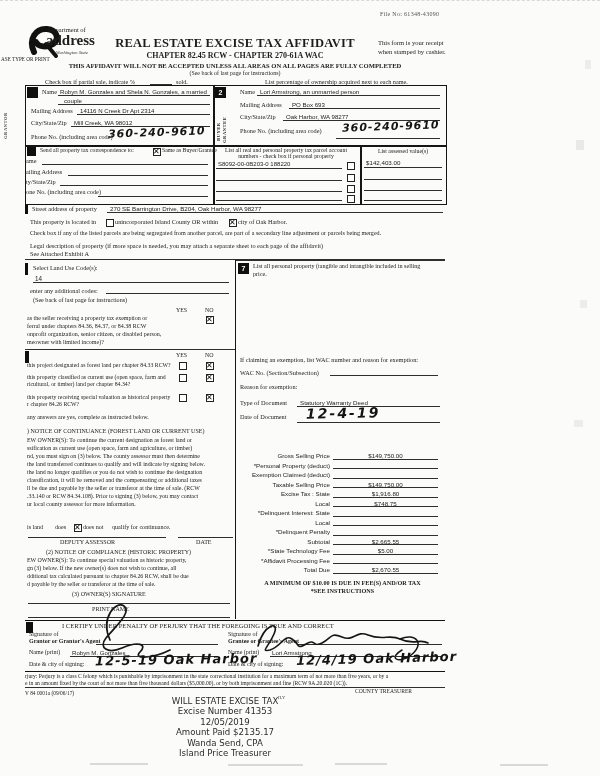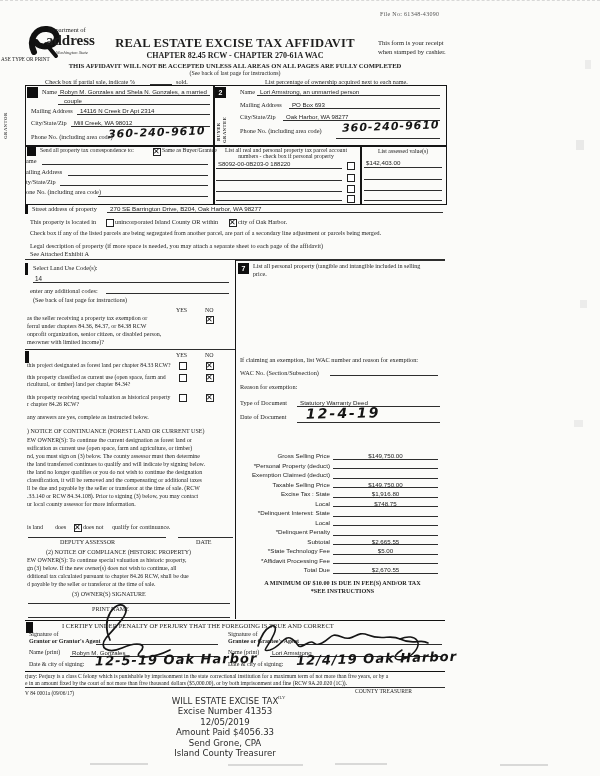--- a/index.html
+++ b/index.html
@@ -294,23 +294,23 @@
 <div class="abs ser" style="left:25px;top:680px;font-size:5.6px;">e in an amount fixed by the court of not more than five thousand dollars ($5,000.00), or by both imprisonment and fine (RCW 9A.20.020 (1C)).</div>
 <div class="line" style="left:25px;top:687px;width:420px;"></div>
 <div class="abs ser" style="left:25px;top:690px;font-size:5.4px;">V 84 0001a (09/06/17)</div>
 <div class="abs ser" style="left:355px;top:688px;font-size:5.6px;">COUNTY TREASURER</div>
 <div class="abs ser" style="left:278px;top:695px;font-size:4.6px;color:#444;">ILY</div>
 
 <div class="stamp" style="left:145px;top:696px;width:160px;">
   <div>WILL ESTATE EXCISE TAX</div>
   <div>Excise Number 41353</div>
   <div>12/05/2019</div>
-  <div>Amount Paid $4056.33</div>
-  <div>Send Grone, CPA</div>
-  <div>Island County Treasurer</div>
+  <div>Amount Paid $2135.17</div>
+  <div>Wanda Send, CPA</div>
+  <div>Island Price Treasurer</div>
 </div>
 
 <div class="speck" style="left:90px;top:763px;width:58px;height:1.5px;"></div>
 <div class="speck" style="left:228px;top:764px;width:75px;height:1.5px;"></div>
 <div class="speck" style="left:335px;top:763px;width:52px;height:1.5px;"></div>
 <div class="speck" style="left:500px;top:764px;width:48px;height:1.5px;"></div>
 <div class="speck" style="left:576px;top:140px;width:8px;height:10px;opacity:.18;"></div>
 <div class="speck" style="left:580px;top:300px;width:7px;height:8px;opacity:.15;"></div>
 <div class="speck" style="left:574px;top:420px;width:9px;height:7px;opacity:.15;"></div>
 <div class="speck" style="left:585px;top:60px;width:6px;height:9px;opacity:.15;"></div>

